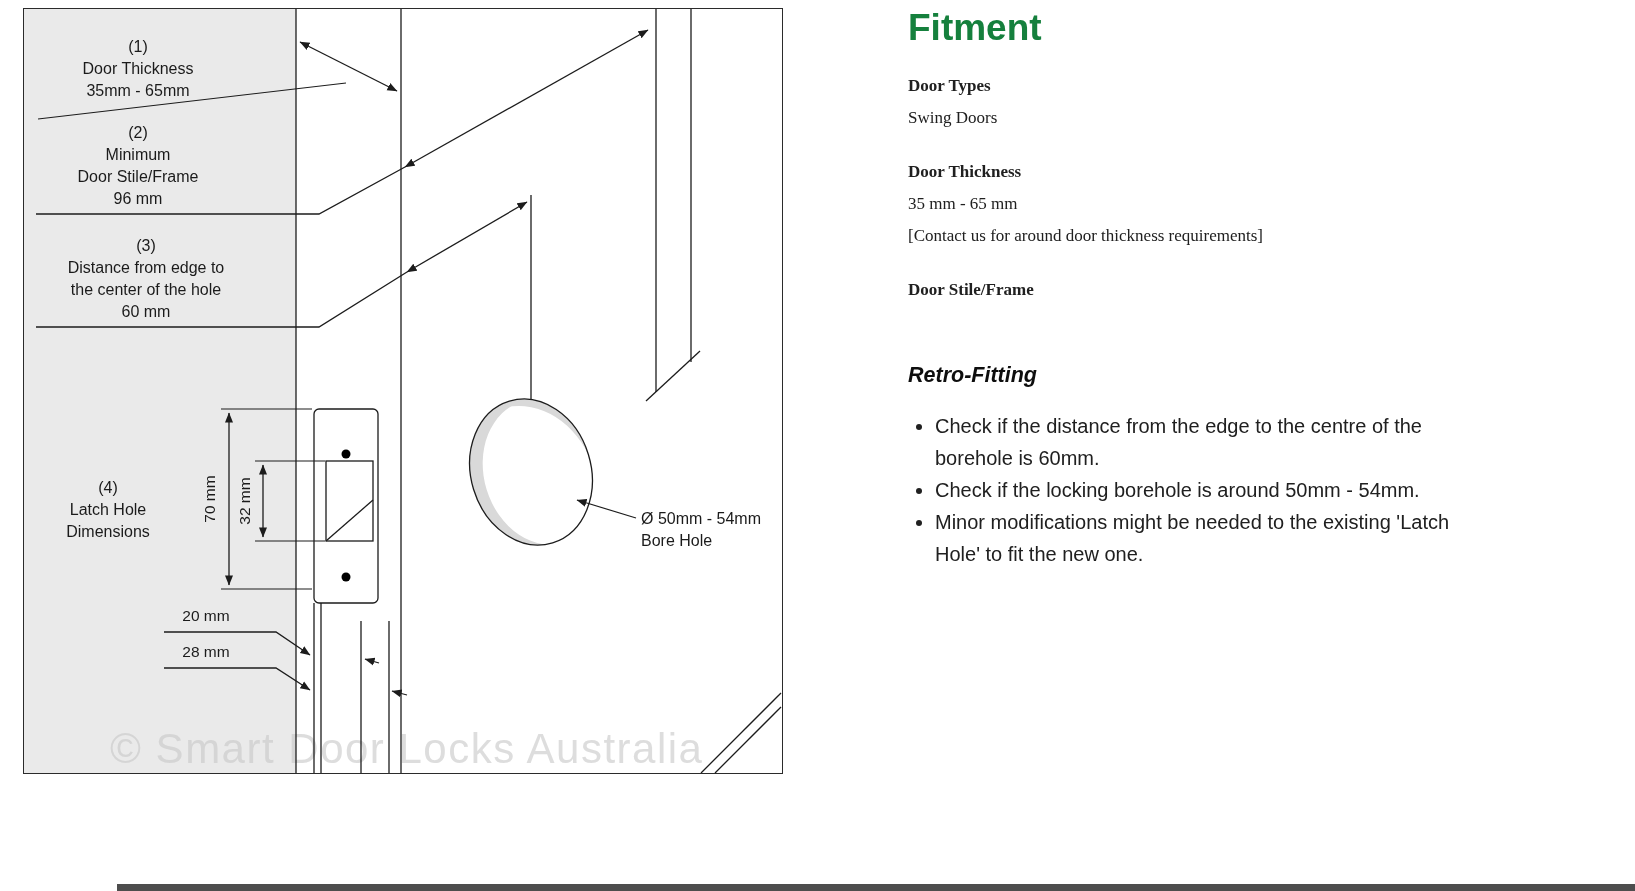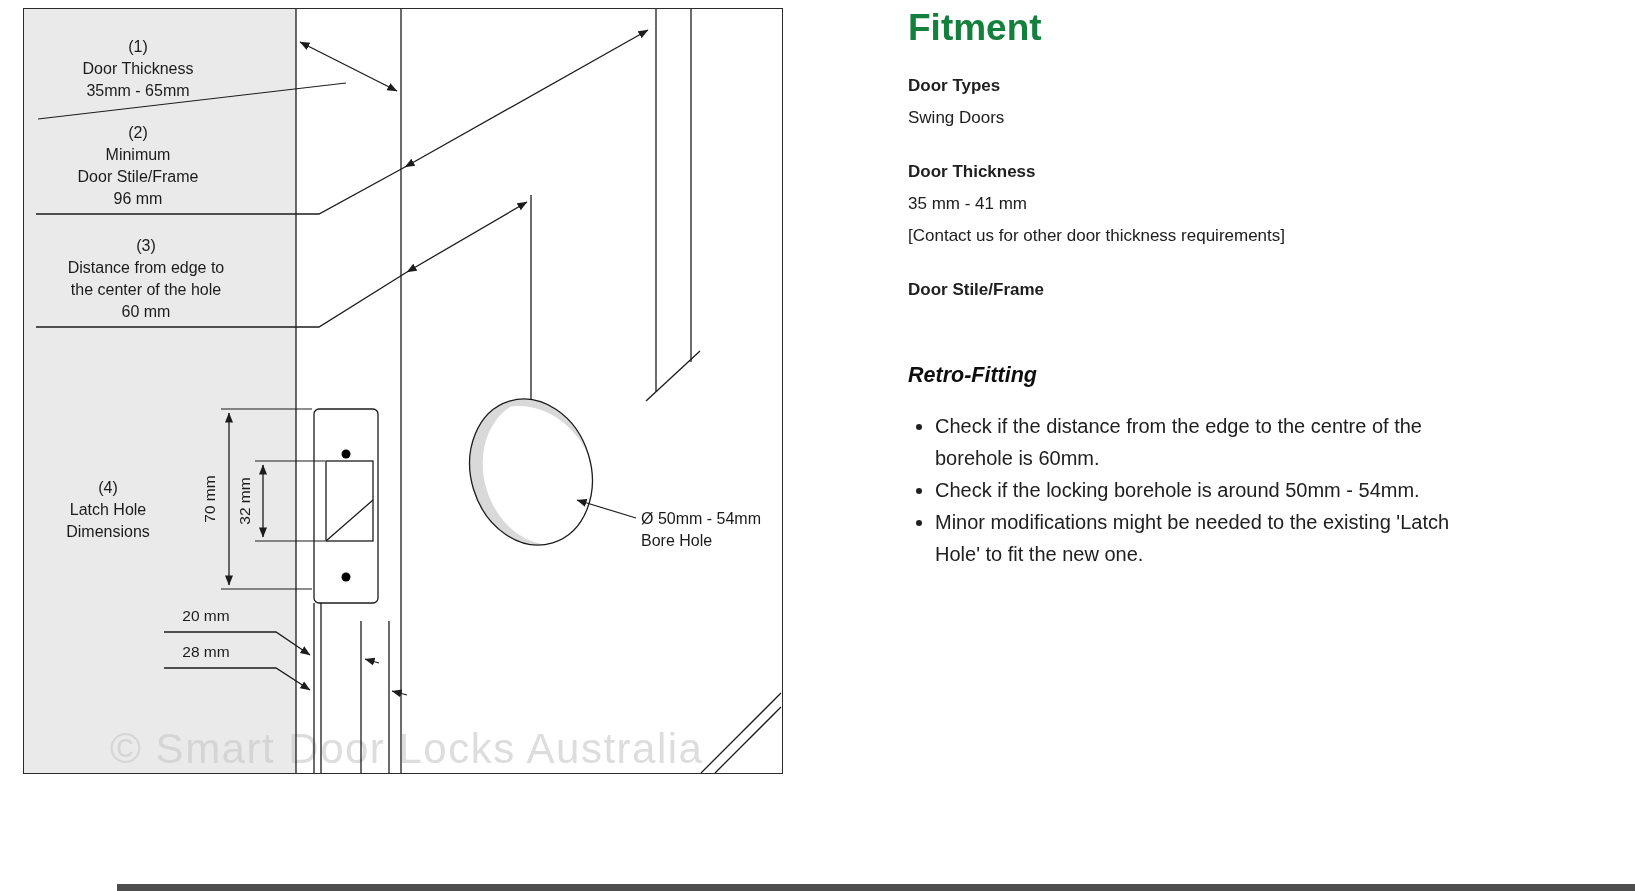--- a/index.html
+++ b/index.html
@@ -17,21 +17,21 @@
   svg .thin { stroke-width:1.15; }
   .dlab { font-family:"Liberation Sans", sans-serif; font-size:16px; fill:#1b1b1b; }
   .ddim { font-family:"Liberation Sans", sans-serif; font-size:15.5px; fill:#1b1b1b; }
   .wm   { font-family:"Liberation Sans", sans-serif; font-size:42px; fill:#c9c9c9; opacity:0.62; letter-spacing:1.5px; }
 
   
   .content { position:absolute; left:908px; top:0; width:582px; color:#202020; }
   .content .title { margin:6px 0 0 0; font-size:37px; line-height:44px; font-weight:700; color:#15803d; }
   .content .section-h { margin:30px 0 0 0; font-size:21.5px; line-height:26px; font-weight:700; color:#0e0e0e; }
   .content .section-h.retro { margin-top:56px;font-style:italic; }
-  .spec { margin-top:22px; font-size:17px; line-height:32px; }
+  .spec { margin-top:22px; font-size:17px; line-height:32px;font-family:Liberation Serif, serif; }
   .spec.first { margin-top:20px; }
   .spec .label { font-weight:700; }
   .para { margin:24px 0 0 0; font-size:17px; line-height:32px; }
   .content ul { margin:22px 0 0 0; padding-left:27px; }
   .content li { font-size:20px; line-height:32px; }
 
   .bottom-strip { position:absolute; left:117px; right:0; bottom:0; height:7px; background:#4d4d4d; }
 </style>
 </head>
 <body>
@@ -130,22 +130,22 @@
     <h1 class="title">Fitment</h1>
 
 
     <div class="spec first">
       <div class="label">Door Types</div>
       <div class="value">Swing Doors</div>
     </div>
 
     <div class="spec">
       <div class="label">Door Thickness</div>
-      <div class="value">35 mm - 41 mm</div>
-      <div class="value">[Contact us for other door thickness requirements]</div>
+      <div class="value">35 mm - 65 mm</div>
+      <div class="value">[Contact us for around door thickness requirements]</div>
     </div>
 
     <div class="spec">
       <div class="label">Door Stile/Frame</div>
     </div>
 
     <h2 class="section-h retro">Retro-Fitting</h2>
 
 
     <ul>

